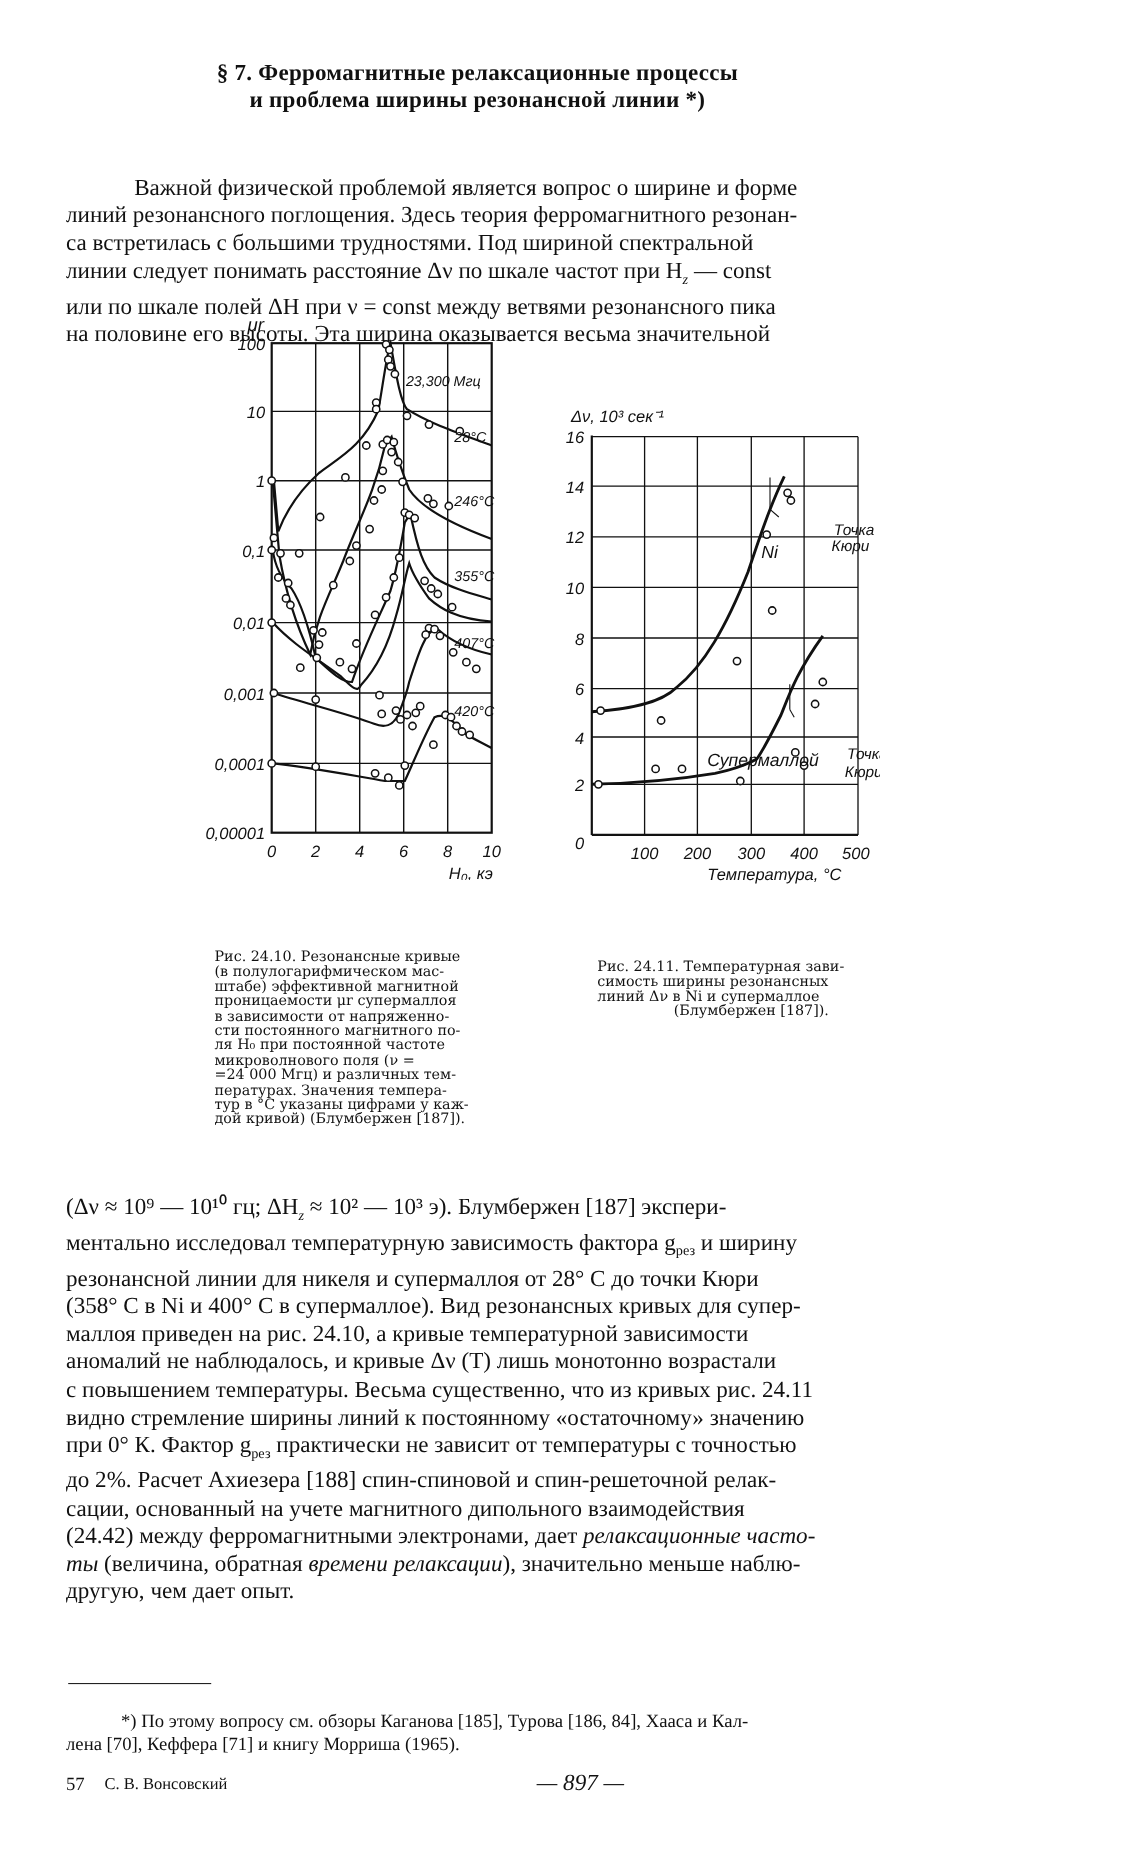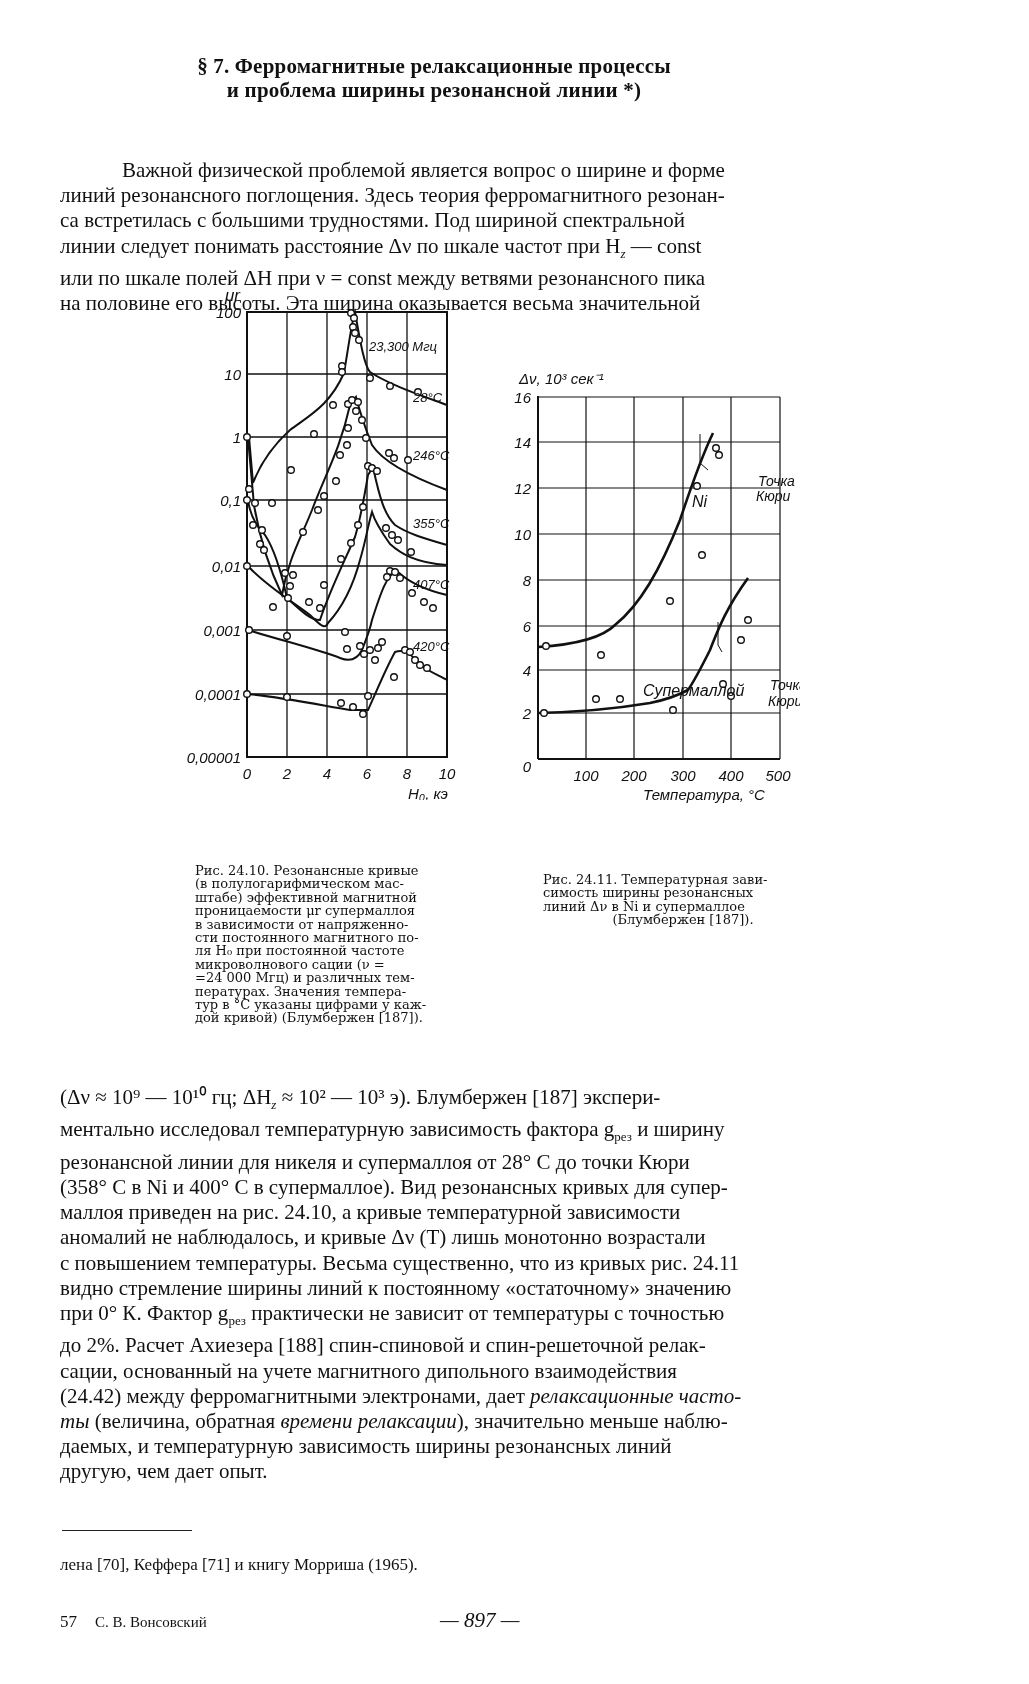--- a/index.html
+++ b/index.html
@@ -12,21 +12,21 @@
   .para { left: 60px; width: 900px; font-size: 21px; line-height: 25.2px;
           text-align: justify; text-align-last: left; font-family: "Liberation Serif", serif; }
   .para .indent { display: inline-block; width: 62px; }
   .caption { font-size: 13px; line-height: 13.4px; text-align: justify;
              font-family: "DejaVu Serif", serif; }
   .caption-c { text-align: center; }
   .footnote { left: 60px; width: 900px; font-size: 17px; line-height: 21px;
               text-align: justify; font-family: "Liberation Serif", serif; }
   .fn-rule { left: 62px; top: 1530px; width: 130px; height: 1px; background: #222; }
   .folio { font-size: 17px; font-family: "Liberation Serif", serif; }
-  .pagenum { font-style: italic; font-size: 21px; font-family: "Liberation Serif", serif; }
+  .pagenum { font-style: italic; font-size: 21px; font-family: "Liberation Serif", serif; margin-left: 48px; }
   svg text { font-family: "Liberation Sans", sans-serif; font-style: italic; }
   em { font-style: italic; }
 </style>
 </head>
 <body>
 
 <div class="abs heading">
   <div>§ 7. Ферромагнитные релаксационные процессы</div>
   <div>и проблема ширины резонансной линии *)</div>
 </div>
@@ -255,21 +255,21 @@
 </svg>
 
 <div class="abs caption" style="left:195px; top:864px; width:270px;">
   <div>Рис. 24.10. Резонансные кривые</div>
   <div>(в полулогарифмическом мас-</div>
   <div>штабе) эффективной магнитной</div>
   <div>проницаемости μr супермаллоя</div>
   <div>в зависимости от напряженно-</div>
   <div>сти постоянного магнитного по-</div>
   <div>ля H₀ при постоянной частоте</div>
-  <div>микроволнового сации (ν =</div>
+  <div>микроволнового поля (ν =</div>
   <div>=24 000 Мгц) и различных тем-</div>
   <div>пературах. Значения темпера-</div>
   <div>тур в °С указаны цифрами у каж-</div>
   <div>дой кривой) (Блумбержен [187]).</div>
 </div>
 
 <div class="abs caption" style="left:543px; top:873px; width:280px;">
   <div>Рис. 24.11. Температурная зави-</div>
   <div>симость ширины резонансных</div>
   <div>линий Δν в Ni и супермаллое</div>
@@ -283,24 +283,24 @@
   <div>(358° С в Ni и 400° С в супермаллое). Вид резонансных кривых для супер-</div>
   <div>маллоя приведен на рис. 24.10, а кривые температурной зависимости</div>
   <div>аномалий не наблюдалось, и кривые Δν (T) лишь монотонно возрастали</div>
   <div>с повышением температуры. Весьма существенно, что из кривых рис. 24.11</div>
   <div>видно стремление ширины линий к постоянному «остаточному» значению</div>
   <div><span>при 0° К. Фактор g</span><sub style="font-size:13px">рез</sub><span> практически не зависит от температуры с точностью</span></div>
   <div>до 2%. Расчет Ахиезера [188] спин-спиновой и спин-решеточной релак-</div>
   <div>сации, основанный на учете магнитного дипольного взаимодействия</div>
   <div><span>(24.42) между ферромагнитными электронами, дает </span><em>релаксационные часто-</em></div>
   <div><em>ты</em><span> (величина, обратная </span><em>времени релаксации</em><span>), значительно меньше наблю-</span></div>
-  <div>даемых, и температурную зависимость ширины резонансных линий</div>
   <div>другую, чем дает опыт.</div>
 </div>
 
 <div class="abs fn-rule"></div>
 <div class="abs footnote" style="top:1554px;">
+  <div style="padding-left:50px">*) По этому вопросу см. обзоры Каганова [185], Турова [186, 84], Хааса и Кал-</div>
   <div>лена [70], Кеффера [71] и книгу Морриша (1965).</div>
 </div>
 
 <div class="abs folio" style="left:60px; top:1612px;">57</div>
 <div class="abs folio" style="left:95px; top:1614px; font-size:15px;">С. В. Вонсовский</div>
 <div class="abs pagenum" style="left:440px; top:1608px;">— 897 —</div>
 
 </body></html>

